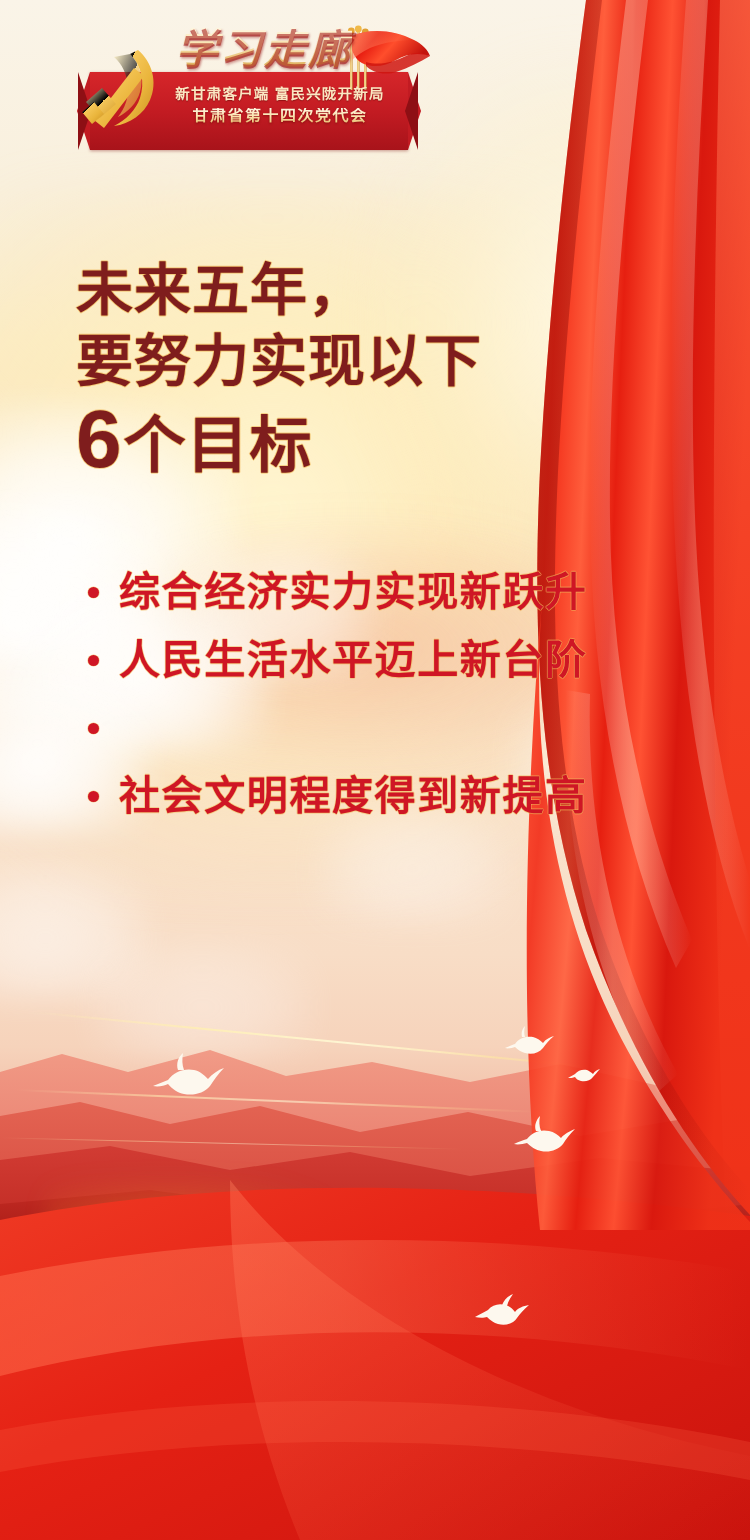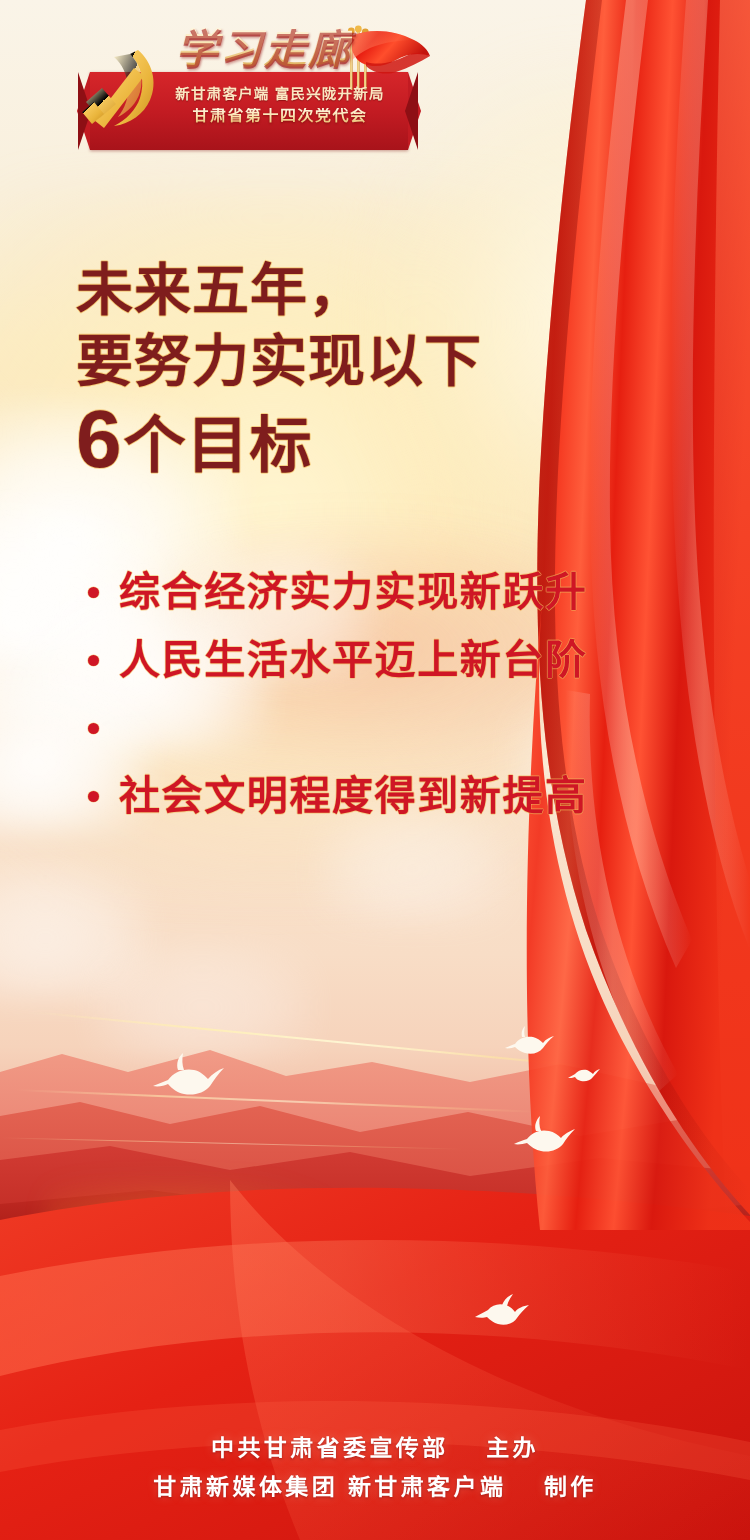--- a/index.html
+++ b/index.html
@@ -634,26 +634,14 @@
       <span class="goal-bullet"></span>
     </div>
 
 
     <div class="goal-item">
       <span class="goal-bullet"></span>
       <span class="goal-text">社会文明程度得到新提高</span>
     </div>
   </div>
 
-  <div class="footer">
-    <div class="footer-line">
-      <span>中共甘肃省委宣传部</span>
-      <span class="gap"></span>
-      <span>主办</span>
-    </div>
-    <div class="footer-line">
-      <span>甘肃新媒体集团 新甘肃客户端</span>
-      <span class="gap"></span>
-      <span>制作</span>
-    </div>
-  </div>
 
 </div>
 
 </body></html>

